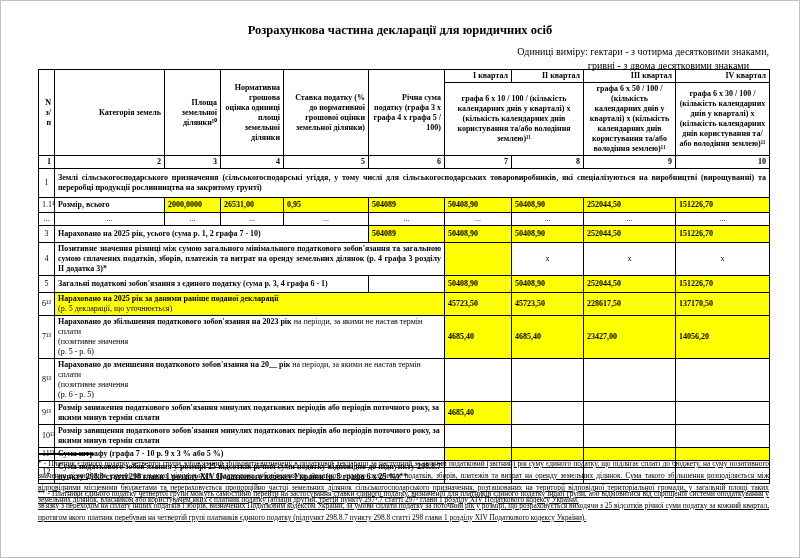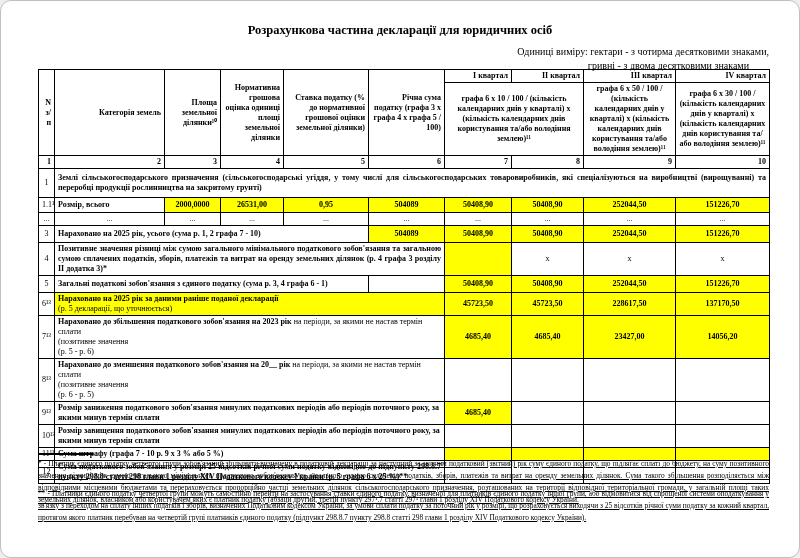--- a/index.html
+++ b/index.html
@@ -1,35 +1,35 @@
 <!DOCTYPE html>
 <html><head>
 <meta charset="utf-8">
 <style>
   * { box-sizing: border-box; margin: 0; padding: 0; }
   html, body { width: 800px; height: 558px; }
   body { font-family: "Liberation Serif", serif; color: #000; background: #eee; }
   .page {
     position: absolute; left: 0; top: 0; width: 800px; height: 558px;
-    background: #fff; border: 1px solid #c0c0c0; border-radius: 11px;
+    background: #fff; border: 1px solid #c0c0c0; border-radius: 0;
     overflow: hidden;
   }
   .title { margin-top: 22px; text-align: center; font-weight: bold; font-size: 12.5px; }
   .units { position: absolute; top: 44px; right: 30px; font-size: 10px; line-height: 1.4; text-align: right; }
   .units .l2 { padding-right: 20px; }
 
   table.decl { position: absolute; left: 37px; top: 68px; width: 731px;
     border-collapse: collapse; table-layout: fixed; }
   table.decl td { border: 1px solid #000; vertical-align: middle; font-size: 8px;
     line-height: 1.25; padding: 1px 3px; overflow: hidden; }
   .hc  { text-align: right; font-weight: bold; padding: 1px; }
   .hf  { text-align: center; font-weight: bold; font-size: 7.6px; padding: 1px 2px; }
   .num { text-align: center; font-weight: normal; padding: 1px; }
   .desc { text-align: left; font-weight: bold; margin-left: 30px; }
-  .val  { text-align: center; font-weight: bold; margin-left: 28px; }
+  .val  { text-align: left; font-weight: bold; margin-left: 28px; }
   .c    { text-align: center; }
   .n    { font-weight: normal; }
   .b    { font-weight: bold; }
   .just { text-align: justify; }
   .yellow { background: #ffff00; }
 
   .fnrule { position: absolute; left: 37px; top: 452px; width: 55px; border-top: 2px solid #000; }
   .fn { position: absolute; left: 37px; width: 731px; font-size: 7.4px;
         line-height: 1.6; text-align: justify; text-decoration: underline; }
   .fn1 { top: 457px; }

